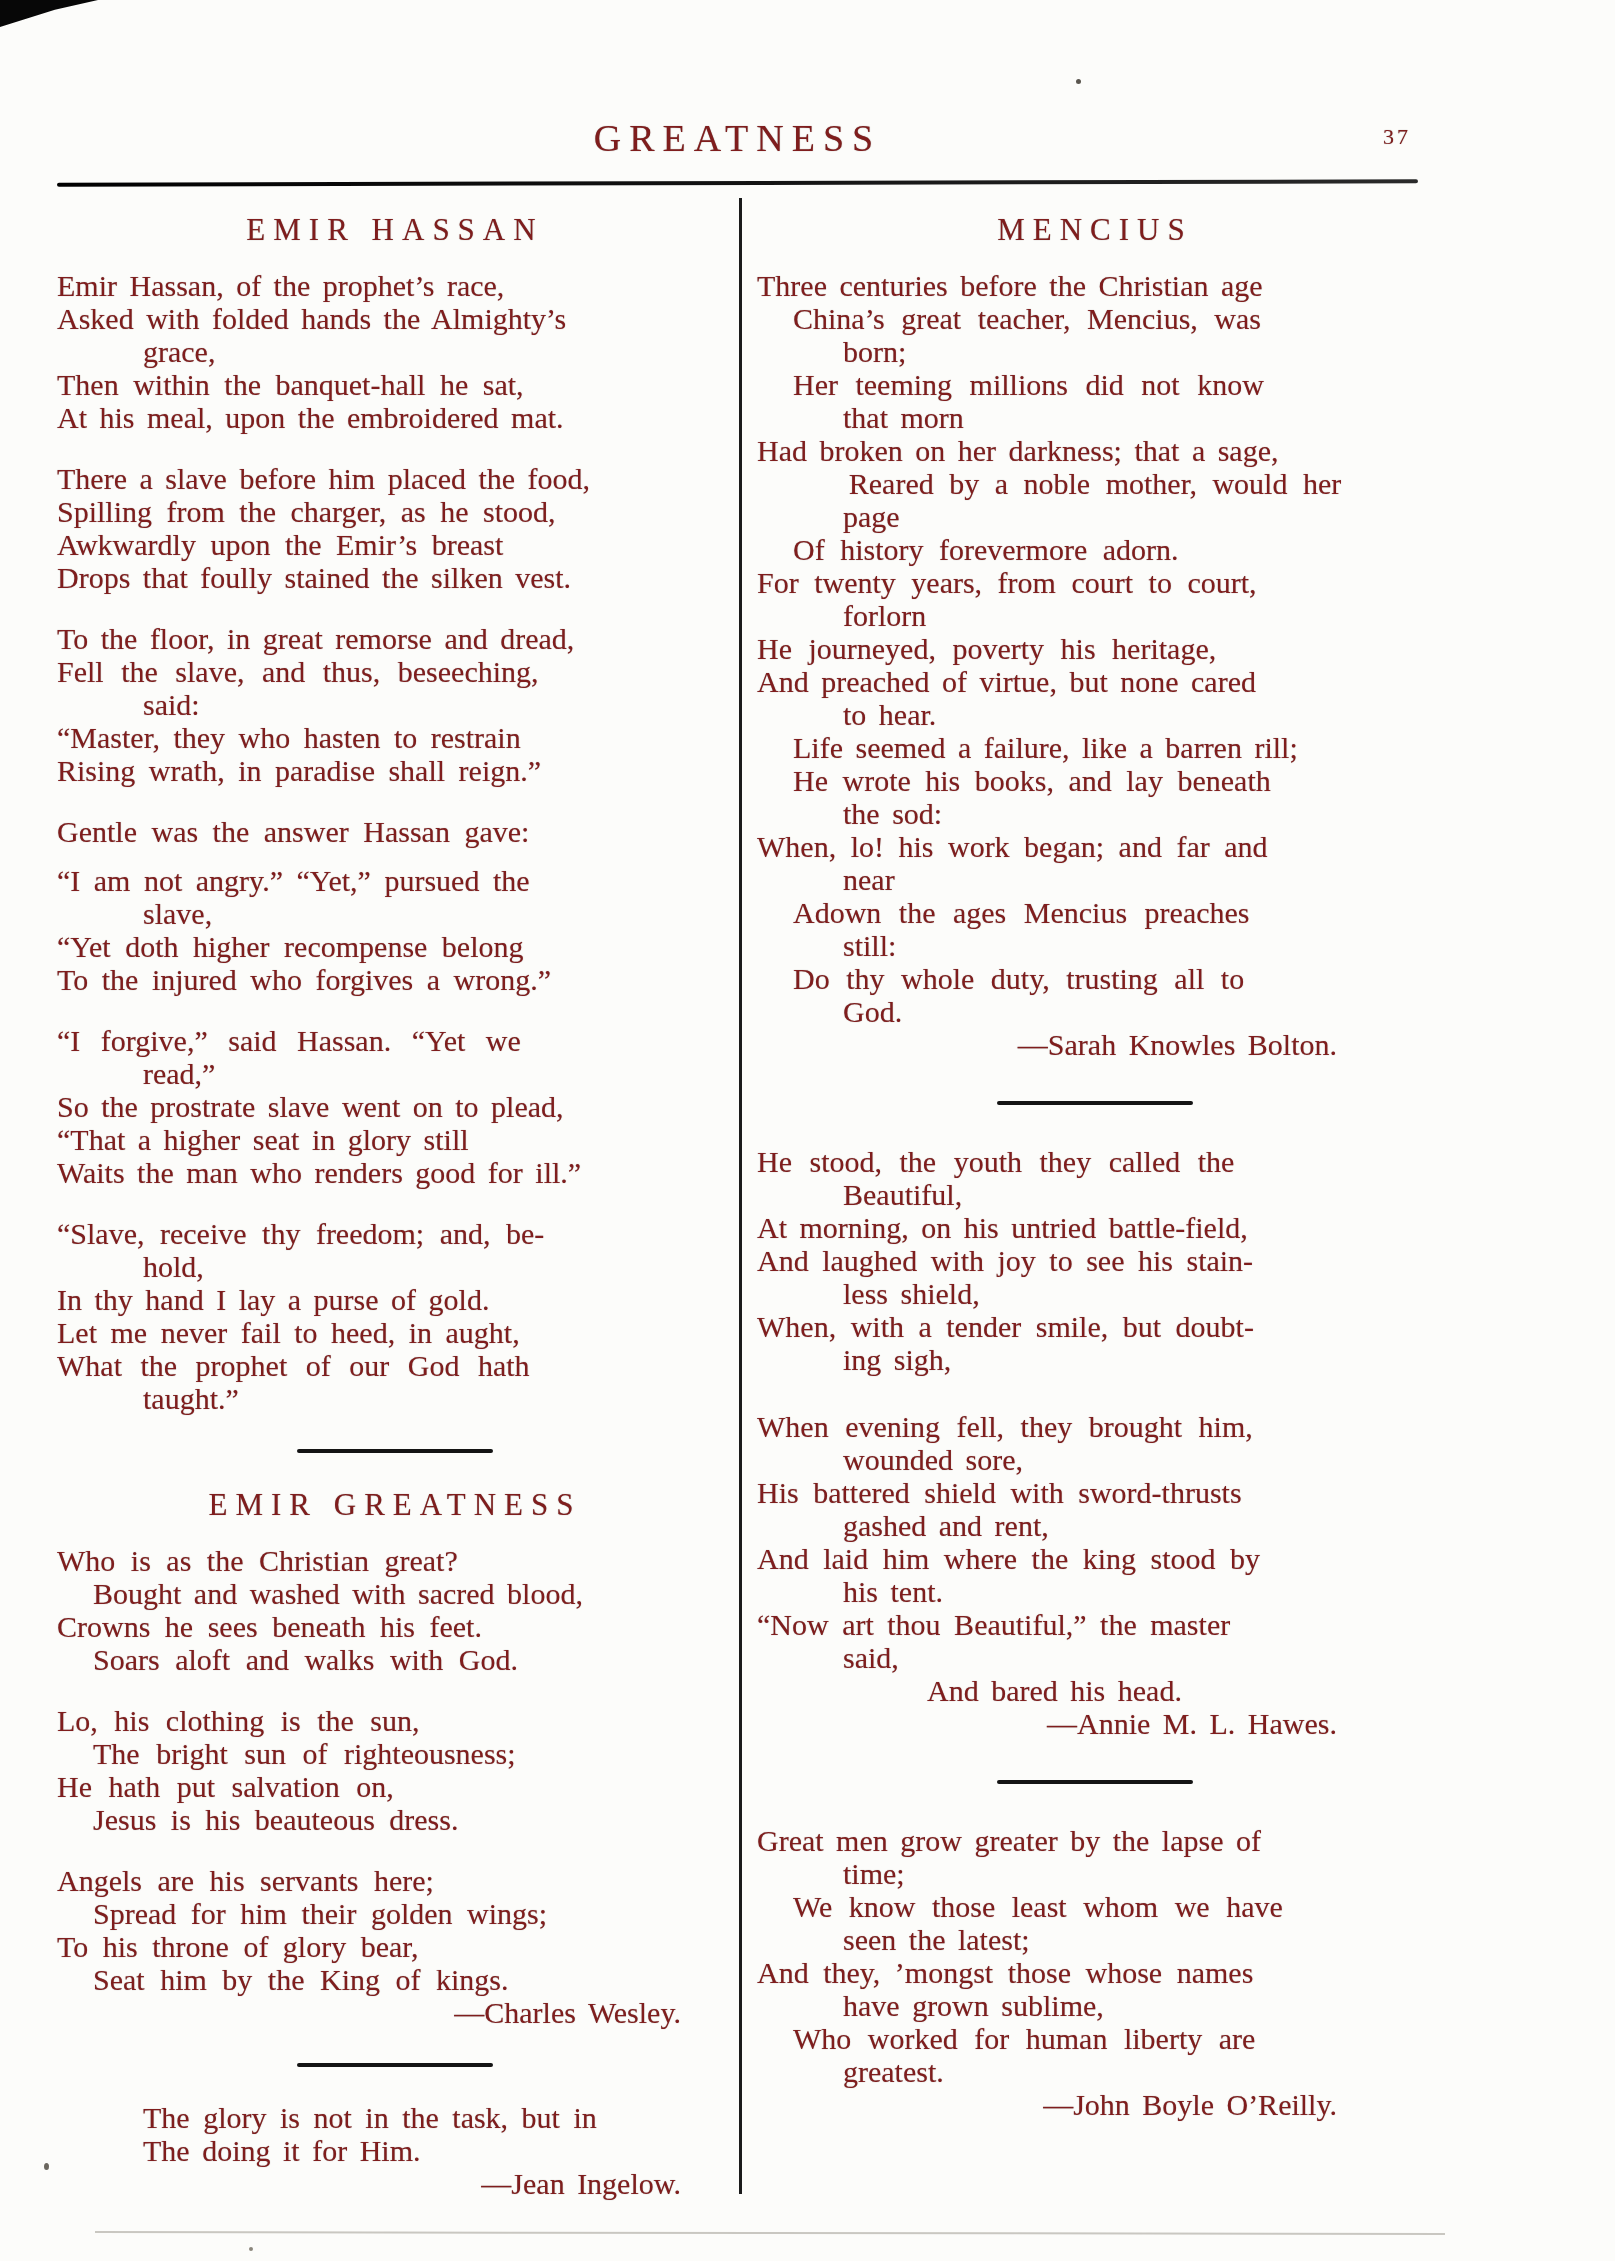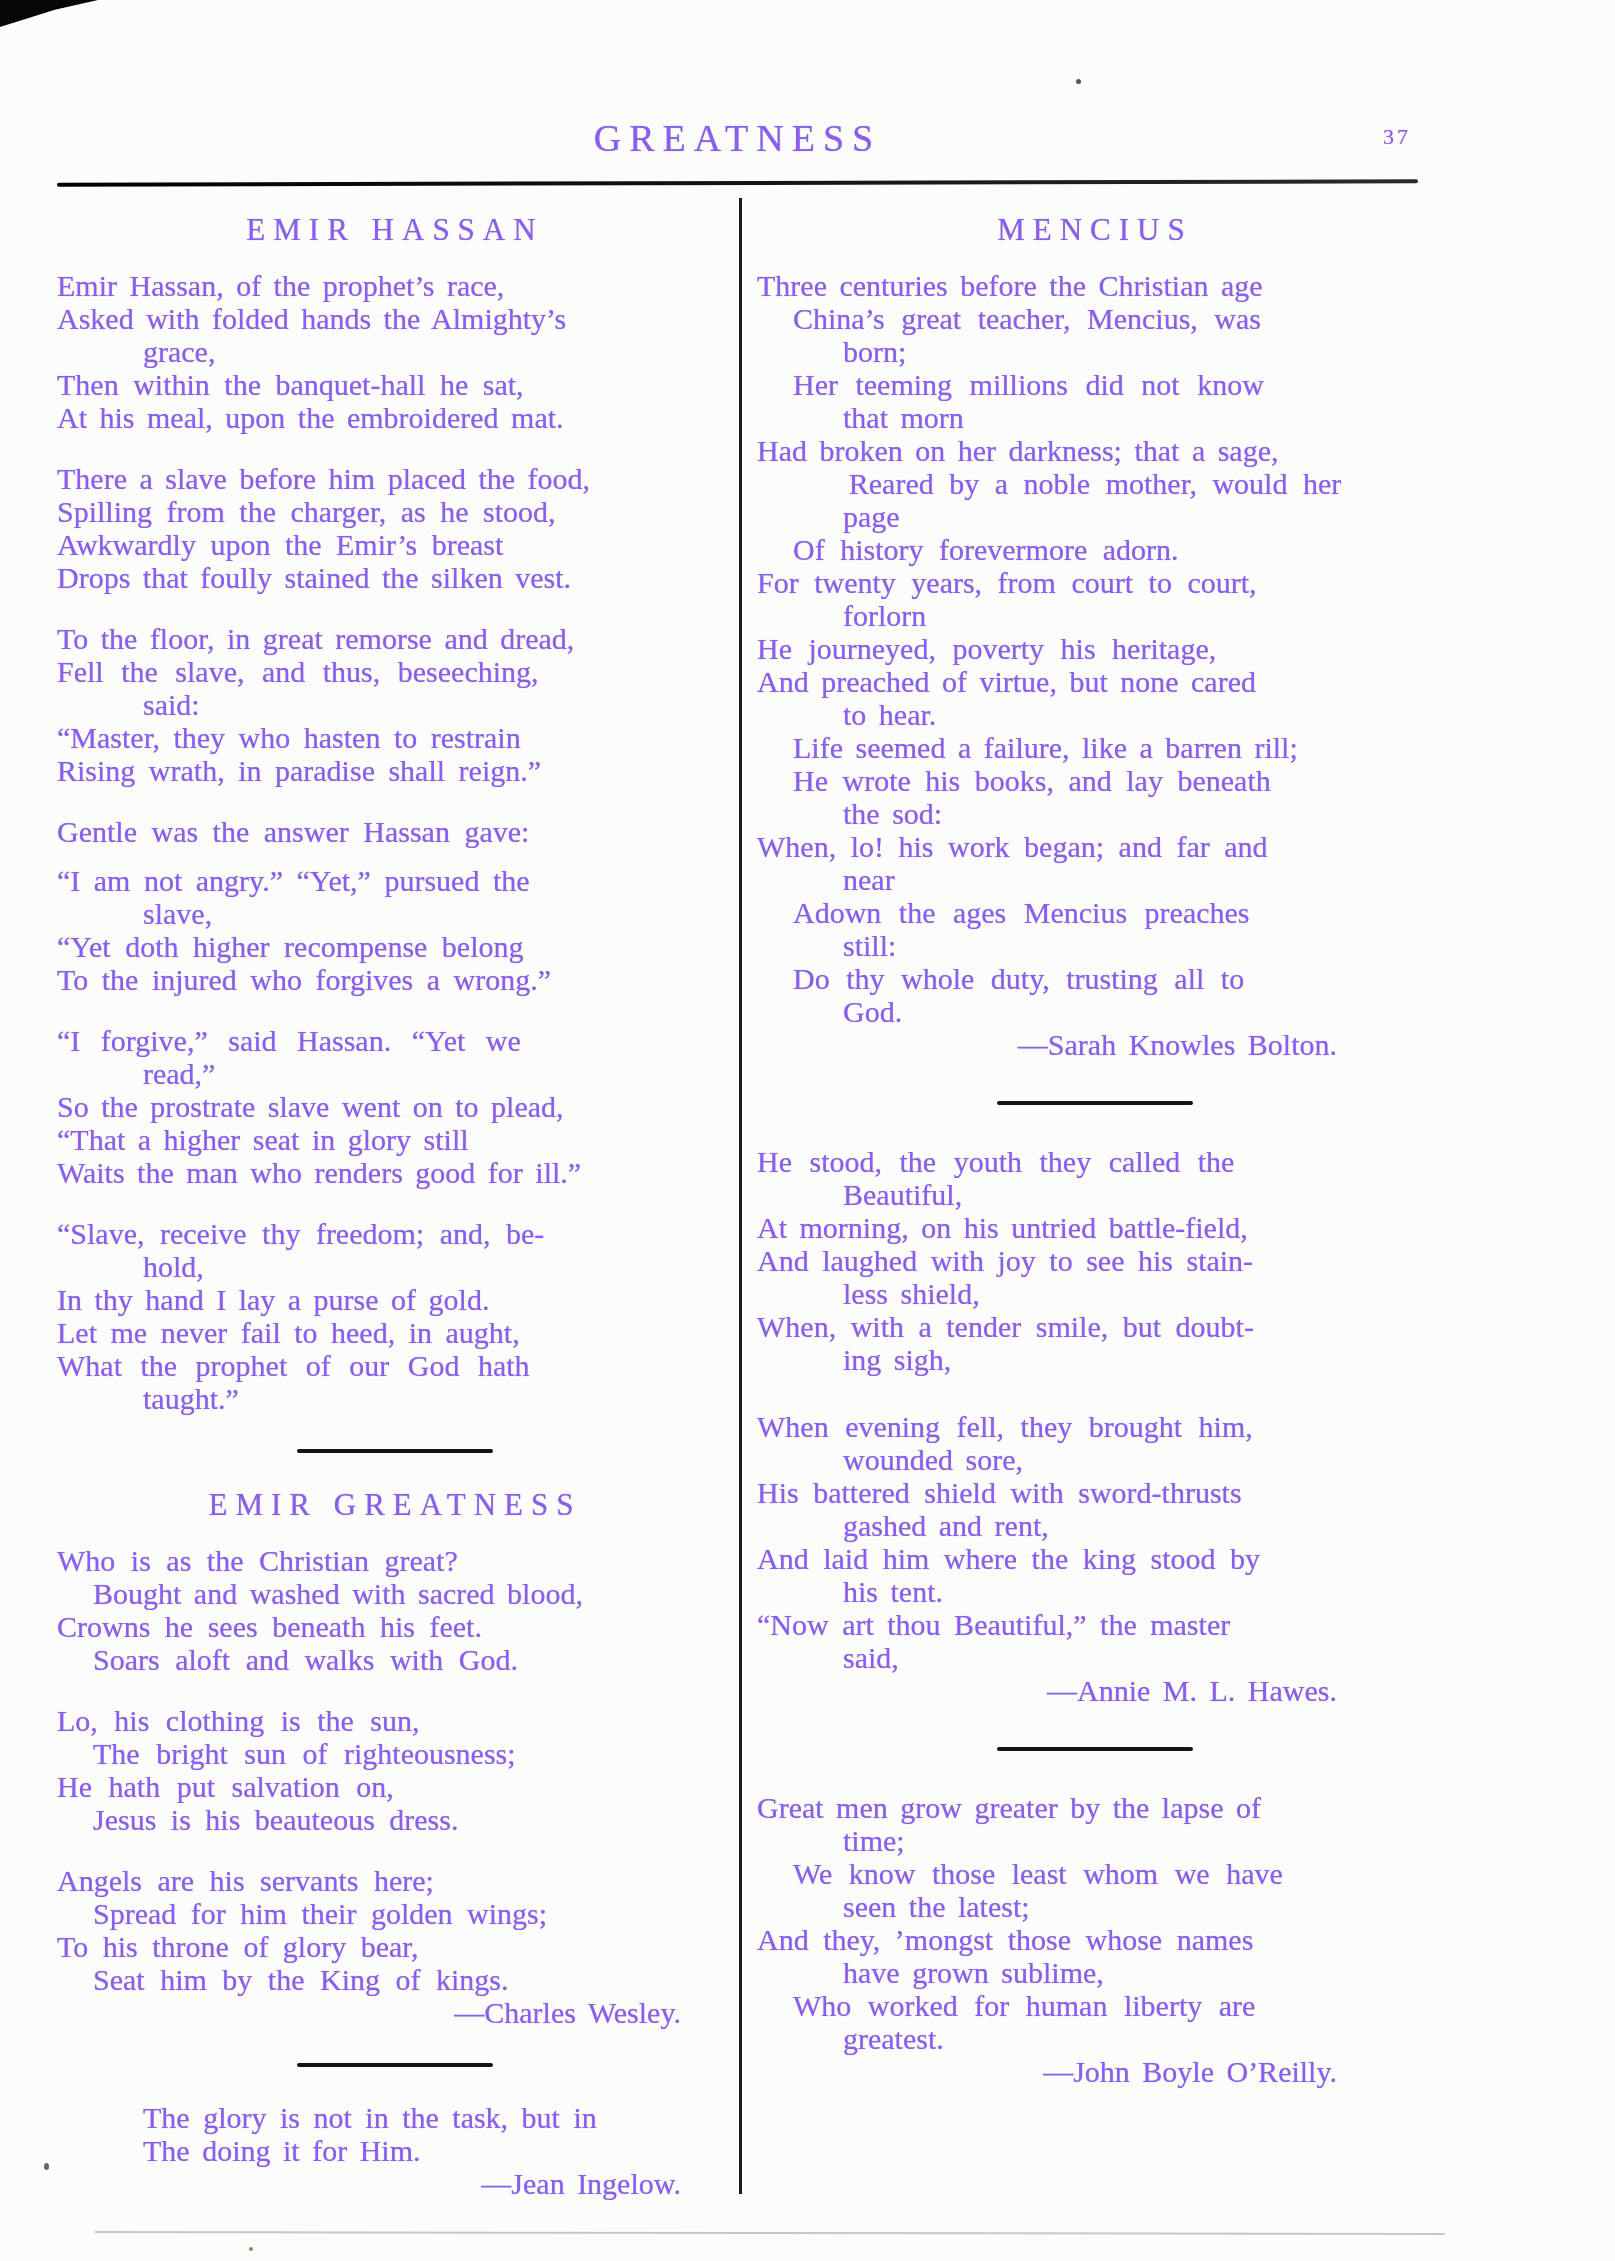--- a/index.html
+++ b/index.html
@@ -1,20 +1,20 @@
 <!DOCTYPE html>
 <html><head>
 <meta charset="utf-8">
 <style>
   html,body { margin:0; padding:0; background:#fcfcfa; }
   .page {
     position:relative; width:1615px; height:2261px;
     background:#fcfcfa; overflow:hidden;
     font-family:"Liberation Serif","DejaVu Serif",serif;
-    color:#8b5cf6;
+    color:#7f1d1d;
   }
   .masthead-title {
     position:absolute; top:116px; left:55px; width:1365px;
     text-align:center; font-size:38px; letter-spacing:8px; font-weight:normal;
     margin:0; text-shadow:0 0 1px rgba(25,15,5,.45);
   }
   .page-number {
     position:absolute; top:124px; left:1383px; font-size:22px; letter-spacing:3px;
     text-shadow:0 0 1px rgba(25,15,5,.4);
   }
@@ -185,20 +185,21 @@
       </div>
       <div class="stanza">
         <div class="line" style="word-spacing: 9px;">When evening fell, they brought him,</div>
         <div class="line i2">wounded sore,</div>
         <div class="line" style="word-spacing: 7px;">His battered shield with sword-thrusts</div>
         <div class="line i2">gashed and rent,</div>
         <div class="line" style="word-spacing: 7px;">And laid him where the king stood by</div>
         <div class="line i2">his tent.</div>
         <div class="line" style="word-spacing: 6px;">“Now art thou Beautiful,” the master</div>
         <div class="line i2">said,</div>
+        <div class="line i3">And bared his head.</div>
         <div class="line attr">—Annie M. L. Hawes.</div>
       </div>
       <div class="sep-rule"></div>
       <div class="stanza">
         <div class="line">Great men grow greater by the lapse of</div>
         <div class="line i2">time;</div>
         <div class="line i1" style="word-spacing: 9px;">We know those least whom we have</div>
         <div class="line i2">seen the latest;</div>
         <div class="line" style="word-spacing: 7px;">And they, ’mongst those whose names</div>
         <div class="line i2">have grown sublime,</div>

